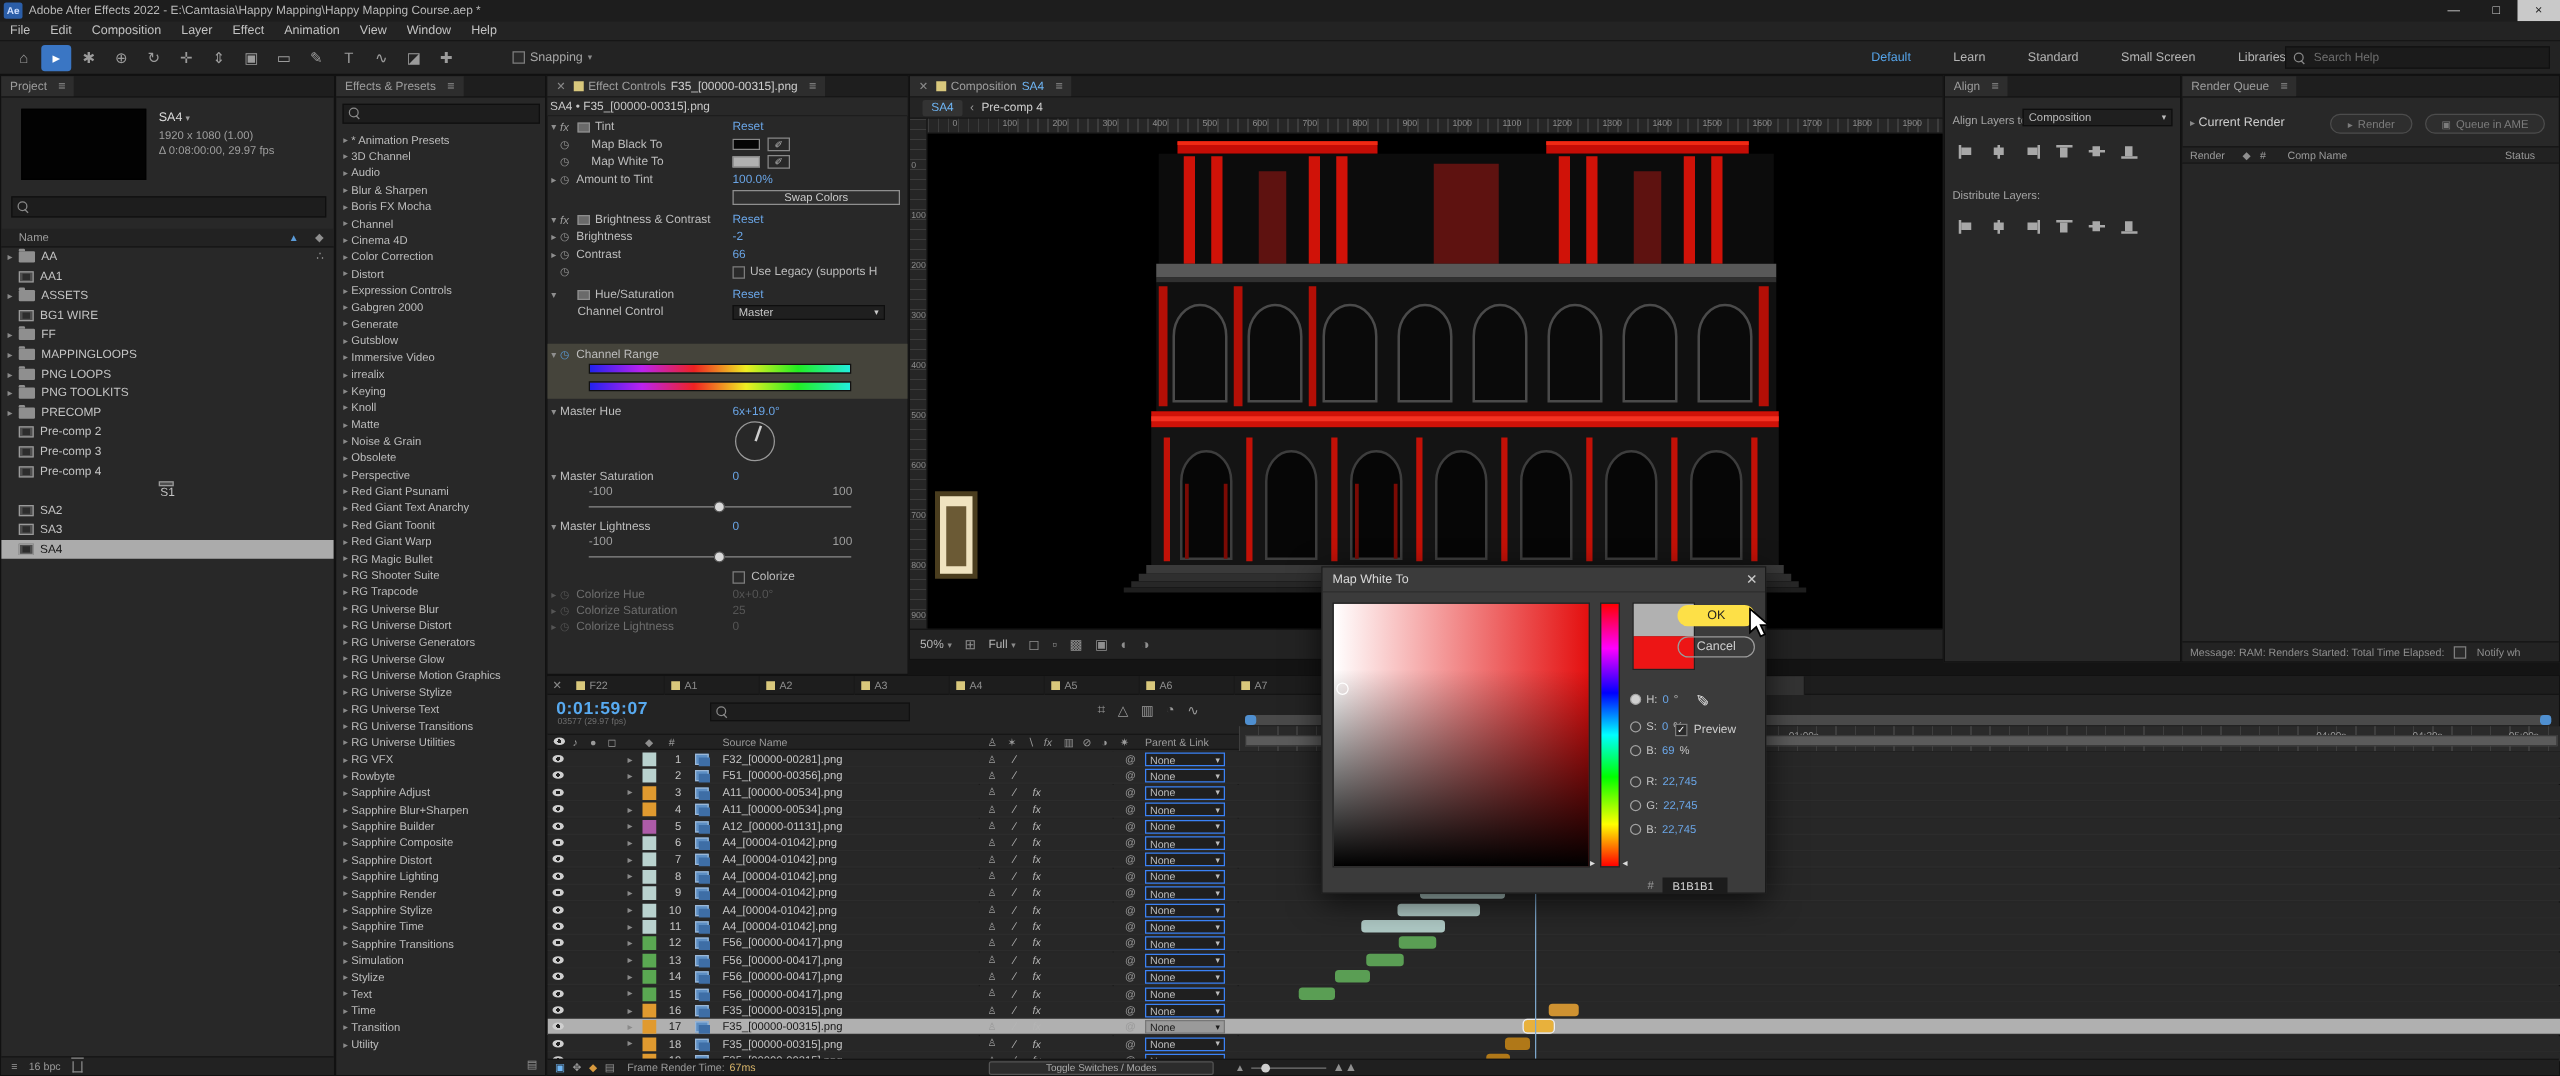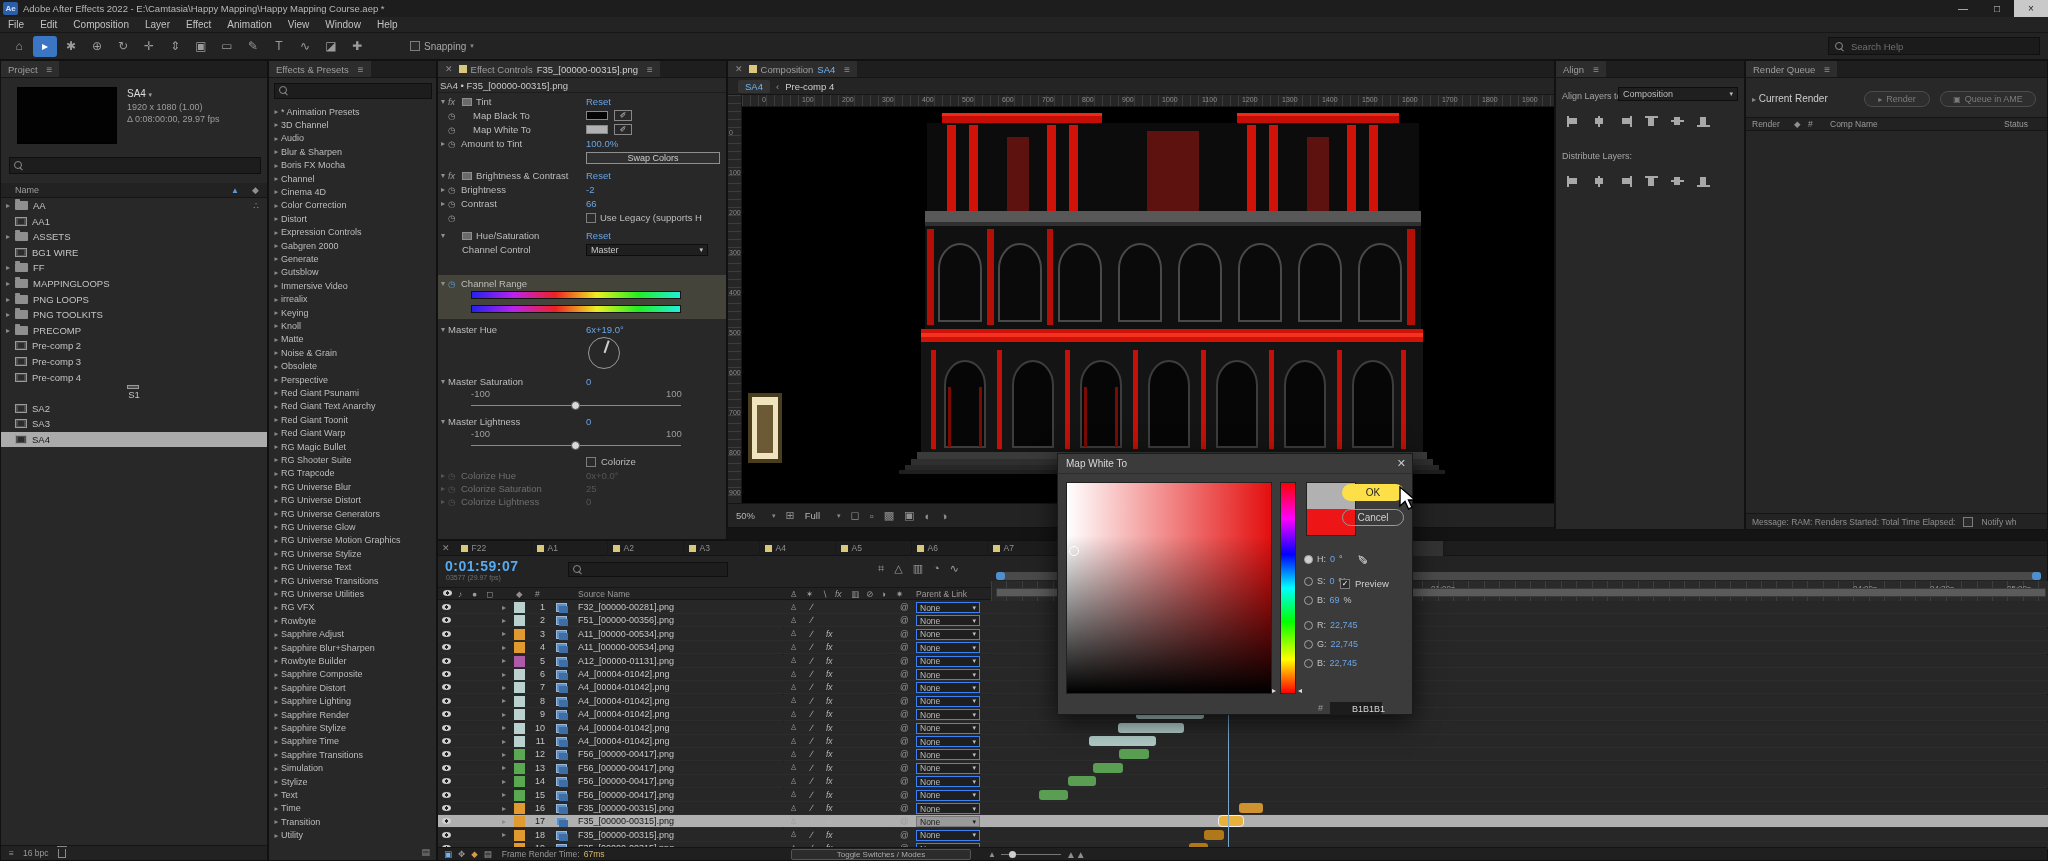--- a/index.html
+++ b/index.html
@@ -96,21 +96,21 @@
   .crumbs { position:absolute; left:0; top:17px; width:826px; height:17px; background:#242424; border-bottom:1px solid #151515; display:flex; align-items:center; gap:6px; padding-left:10px; font-size:9.5px; }
   .crumb-chip { background:#333; color:#6fb6f5; padding:1px 7px; border-radius:2px; font-size:9.5px; }
   .ruler-top { position:absolute; left:14px; top:34px; width:812px; height:12px; background:#262626; border-bottom:1px solid #171717; overflow:hidden;
      background-image:repeating-linear-gradient(to right,#3c3c3c 0 1px,transparent 1px 8px); }
   .ruler-left { position:absolute; left:0; top:34px; width:14px; bottom:24px; background:#262626; border-right:1px solid #171717; overflow:hidden;
      background-image:repeating-linear-gradient(to bottom,#3c3c3c 0 1px,transparent 1px 8px); }
   .rt-num { position:absolute; top:1px; font-size:7px; color:#8c8c8c; }
   .rl-num { position:absolute; left:1px; font-size:7px; color:#8c8c8c; }
   .canvas { position:absolute; left:14px; top:46px; width:812px; bottom:24px; background:#000; overflow:hidden; }
   .v-toolbar { position:absolute; left:0; bottom:0; width:826px; height:24px; background:#232323; border-top:1px solid #141414; display:flex; align-items:center; gap:10px; padding-left:8px; font-size:9.5px; color:#b5b5b5; }
-  .v-tb-item { display:flex; align-items:center; gap:17px; }
+  .v-tb-item { display:flex; align-items:center; gap:3px; }
   .v-ic { color:#8f8f8f; font-size:11px; }
 
   
   #align { left:1555px; top:60px; width:190px; height:470px; }
   .al-label { position:absolute; font-size:9px; color:#a5a5a5; }
   .al-dd { position:absolute; left:62px; top:26px; width:120px; height:14px; background:#1f1f1f; border:1px solid #0e0e0e; font-size:9px; color:#bdbdbd; display:flex; align-items:center; justify-content:space-between; padding:0 4px; }
   .al-btn { position:absolute; width:22px; height:16px; display:flex; align-items:center; justify-content:center; }
   .al-ic { position:relative; width:13px; height:11px; }
   .al-ic i { position:absolute; background:#a8a8a8; }
 
@@ -178,21 +178,21 @@
   .hue-strip { position:absolute; left:222px; top:28px; width:16px; height:212px; border:1px solid #222;
       background:linear-gradient(to bottom,#ff0000,#ff00ff 17%,#0000ff 34%,#00ffff 50%,#00ff00 66%,#ffff00 84%,#ff0000); }
   .hue-arrow { position:absolute; font-size:8px; color:#ddd; }
   .dlg-swatches { position:absolute; left:248px; top:28px; width:50px; height:54px; border:1px solid #222; }
   .dlg-sw { position:absolute; left:0; width:48px; height:26px; }
   .dlg-radio-row { position:absolute; left:246px; display:flex; align-items:center; gap:4px; font-size:9px; color:#c4c4c4; }
   .radio { width:9px; height:9px; border:1px solid #a2a2a2; border-radius:50%; background:transparent; }
   .radio.sel { background:#cfcfcf; }
   .dlg-val { color:#6aa5e6; }
   .hexbox { position:absolute; left:258px; top:248px; width:62px; height:14px;; }
-  .hex-field { position:absolute; left:14px; top:0; width:52px; height:13px; background:#1c1c1c; color:#d8d8d8; font-size:9px; display:flex; align-items:center; padding-left:22px; }
+  .hex-field { position:absolute; left:14px; top:0; width:52px; height:13px; background:#1c1c1c; color:#d8d8d8; font-size:9px; display:flex; align-items:center; padding-left:8px; }
   .ok-pill { position:absolute; left:284px; top:30px; width:62px; height:17px; border-radius:9px; background:#fde047; color:#1f1f1f; font-size:10px; display:flex; align-items:center; justify-content:center; }
   .cancel-pill { position:absolute; left:284px; top:55px; width:62px; height:17px; border-radius:9px; border:1px solid #9b9b9b; color:#cfcfcf; font-size:10px; display:flex; align-items:center; justify-content:center; background:transparent; }
   .dropper { position:absolute; left:300px; top:98px; font-size:13px; color:#e8e8e8; transform:rotate(-90deg); }
   .preview-row { position:absolute; left:282px; top:124px; display:flex; align-items:center; gap:5px; font-size:9.5px; color:#cfcfcf; }
 
   #cursor { position:absolute; left:1398px; top:486px; z-index:60; }
 </style>
 </head>
 <body>
 
@@ -235,20 +235,28 @@
         <span class="tool">T</span>
         <span class="tool">∿</span>
         <span class="tool">◪</span>
         <span class="tool">✚</span>
       </div>
     <div class="snapping">
       <span class="cb"></span>
       <span>Snapping</span>
       <span style="font-size:7px;color:#8a8a8a;">▾</span>
     </div>
+    <div class="workspaces" id="workspaces">
+        <span class="ws-item active">Default</span>
+        <span class="ws-item">Learn</span>
+        <span class="ws-item">Standard</span>
+        <span class="ws-item">Small Screen</span>
+        <span class="ws-item">Libraries</span>
+        <span class="ws-item">»</span>
+      </div>
     <div class="help-search">
       <span class="mag" style="position:absolute;left:6px;top:4px;"></span>
       <span>Search Help</span>
     </div>
   </div>
 
   <div class="panel" id="project">
     <div class="ptabs">
       <div class="ptab">
         <span>Project</span>
@@ -529,21 +537,21 @@
         <div class="fxrow" style="top: 522.6px;">
           <span class="tw">▸</span>
           <span>Sapphire Adjust</span>
         </div>
         <div class="fxrow" style="top: 536px;">
           <span class="tw">▸</span>
           <span>Sapphire Blur+Sharpen</span>
         </div>
         <div class="fxrow" style="top: 549.4px;">
           <span class="tw">▸</span>
-          <span>Rowbyte Builder</span>
+          <span>Sapphire Builder</span>
         </div>
         <div class="fxrow" style="top: 562.8px;">
           <span class="tw">▸</span>
           <span>Sapphire Composite</span>
         </div>
         <div class="fxrow" style="top: 576.2px;">
           <span class="tw">▸</span>
           <span>Sapphire Distort</span>
         </div>
         <div class="fxrow" style="top: 589.6px;">

